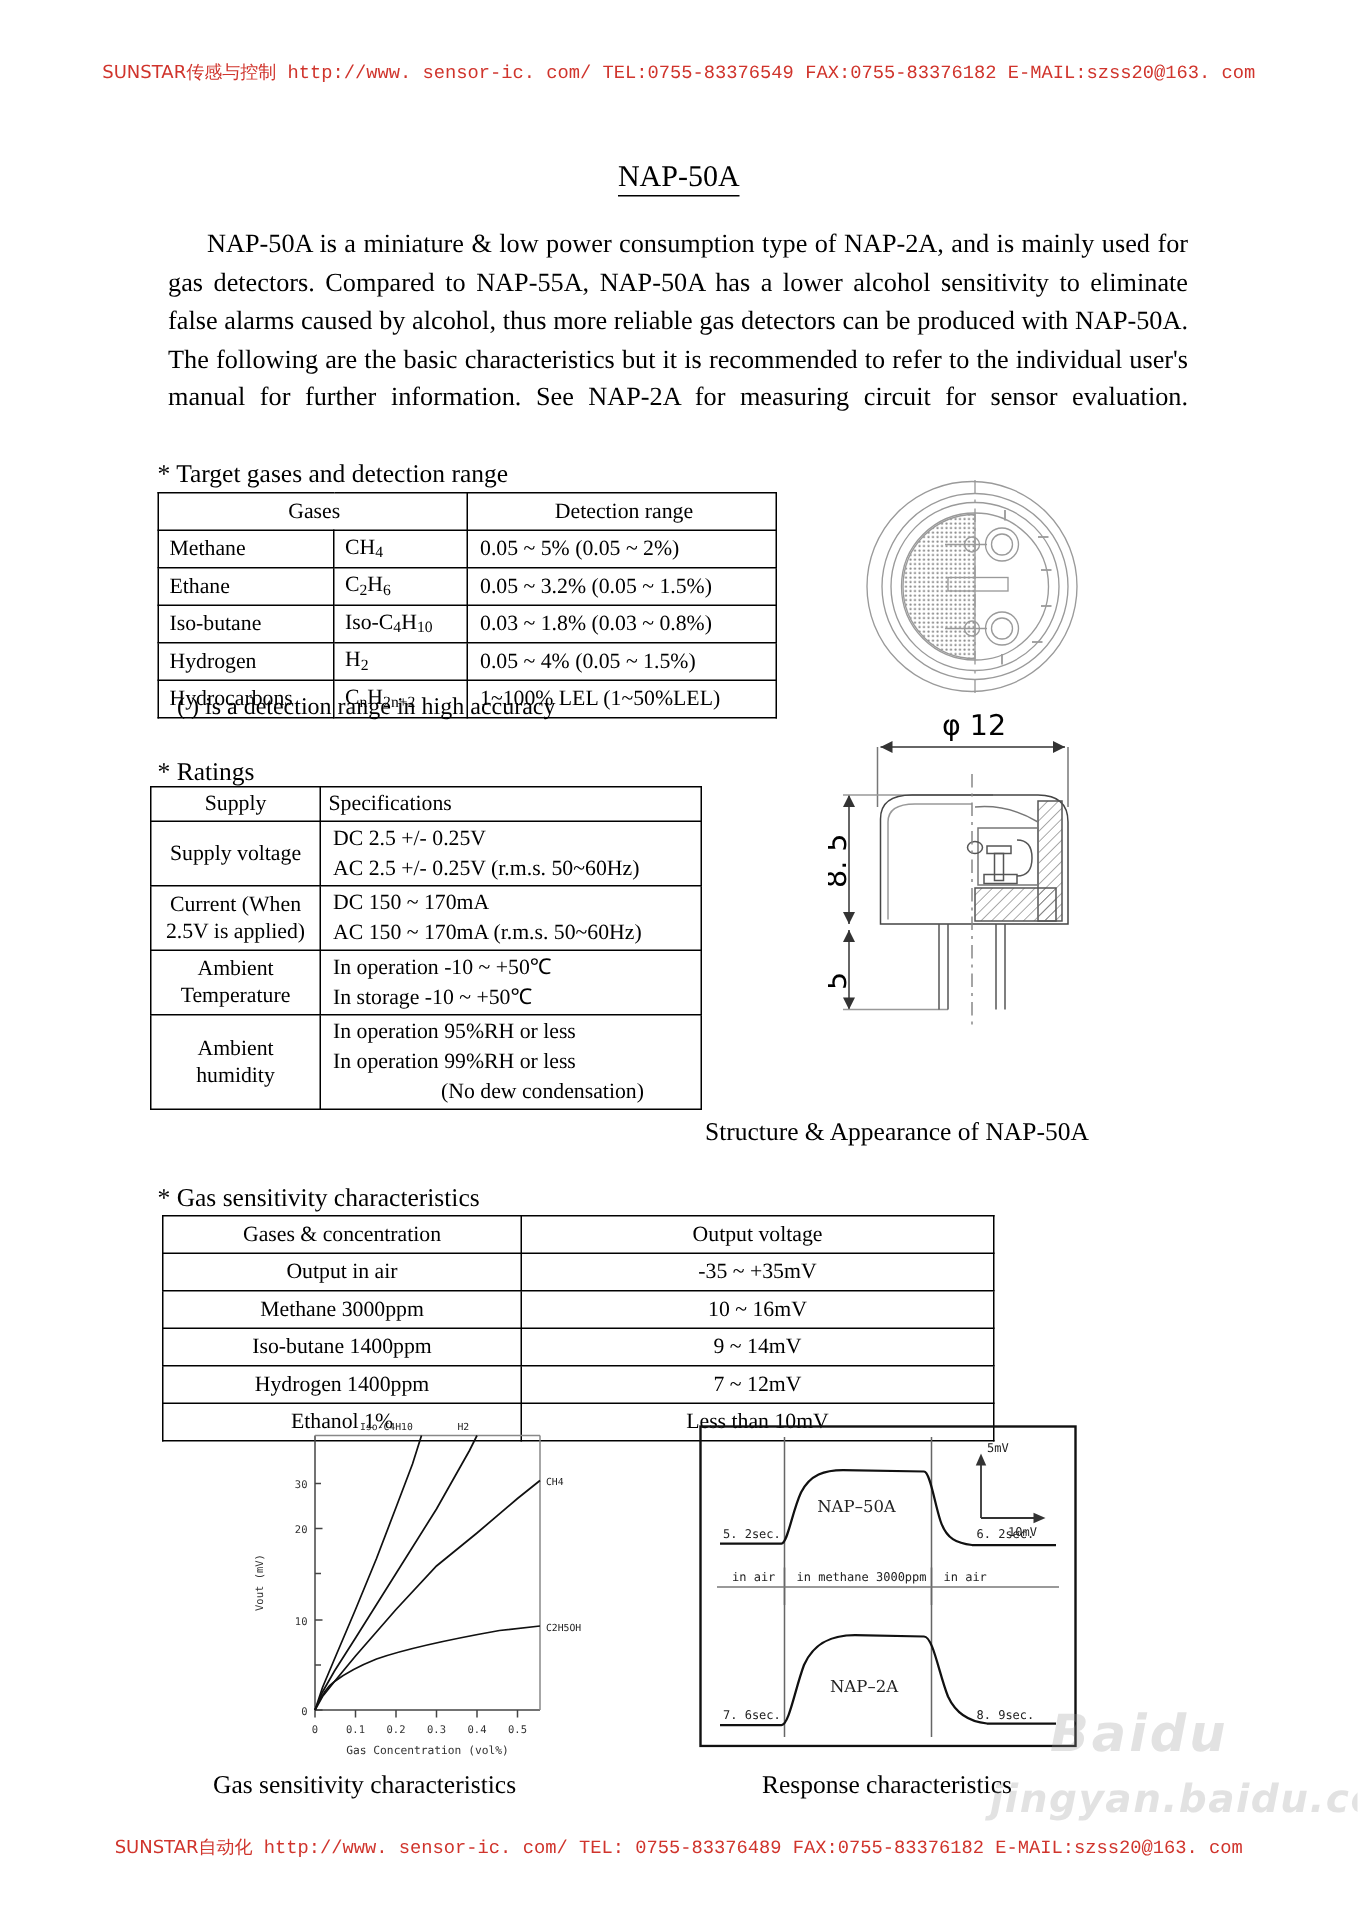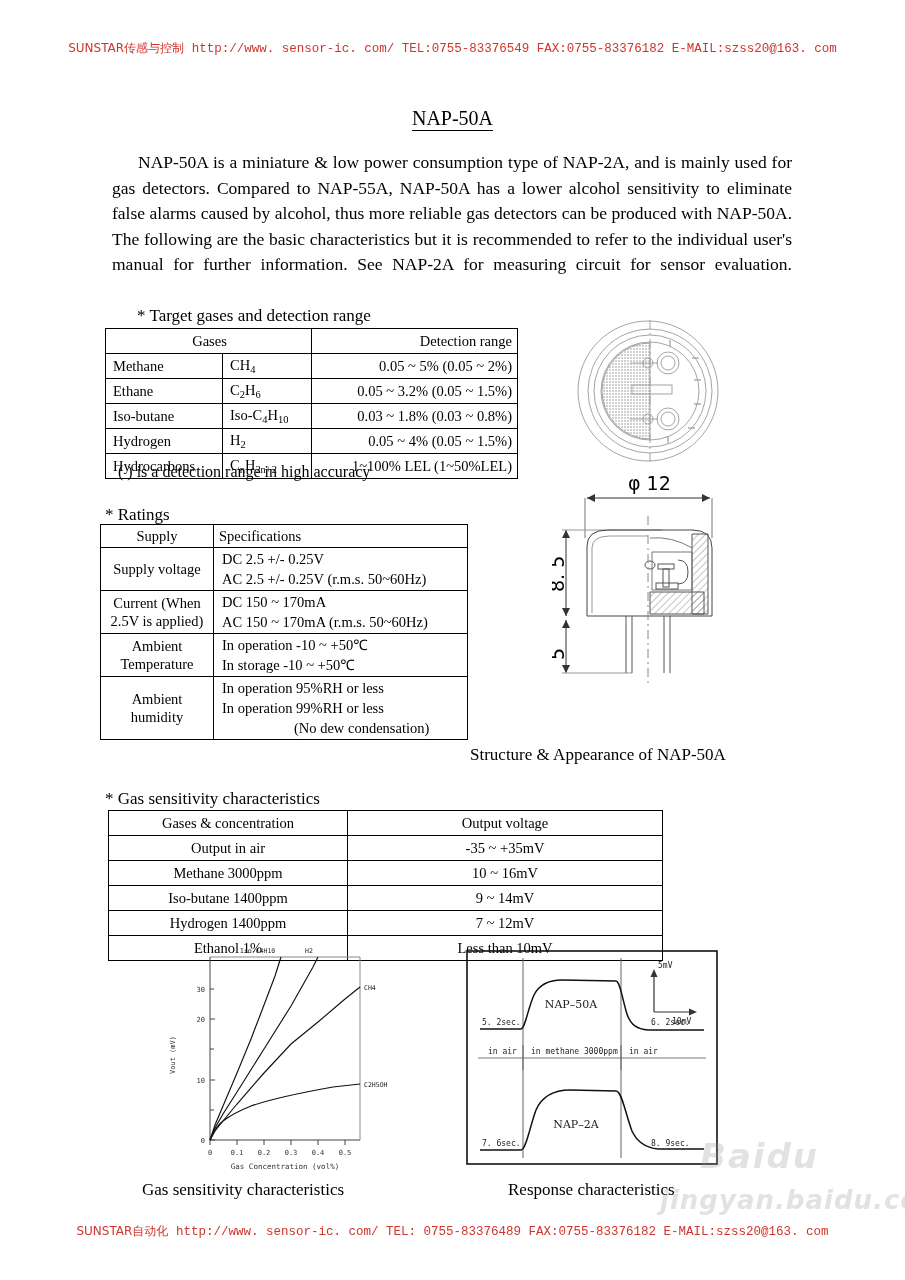--- a/index.html
+++ b/index.html
@@ -39,41 +39,41 @@
     position:absolute;top:150px;left:112px;width:680px;
     font-size:17.5px;line-height:25.5px;
     text-align:justify;
     text-align-last:justify;
     text-indent:26px;
   }
   .intro .lastline{text-align-last:left;}
 
   
   .sec-head{position:absolute;font-size:17px;}
-  #sec-target{top:306px;left:105px;margin-left:32px;}
+  #sec-target{top:306px;left:105px;}
   #sec-ratings{top:505px;left:105px;}
   #sec-gas{top:789px;left:105px;}
 
   
   table{border-collapse:collapse;position:absolute;font-size:14.5px;border-radius:14px;}
   table td,table th{
     border:1px solid #000;
     padding:1px 5px;
     font-weight:normal;
     vertical-align:middle;
   }
   sub{font-size:0.72em;vertical-align:-0.25em;}
 
   
   #tbl-target{top:328px;left:105px;width:413px;}
   #tbl-target td{height:22px;}
   #tbl-target .hdr{text-align:center;}
   #tbl-target .c1{width:104px;padding-left:7px;}
   #tbl-target .c2{width:76px;padding-left:7px;}
-  #tbl-target .c3{padding-left:8px;text-align:right;}
+  #tbl-target .c3{padding-left:8px;}
 
   .note-accuracy{position:absolute;top:463px;left:118px;font-size:16px;}
 
   
   #tbl-ratings{top:524px;left:100px;width:368px;}
   #tbl-ratings td{height:20px;}
   #tbl-ratings .hdr{text-align:left;}
   #tbl-ratings .item{width:102px;text-align:center;line-height:18px;}
   #tbl-ratings .spec{padding-left:8px;line-height:20px;}
   #tbl-ratings .spec .ln{display:block;white-space:nowrap;}

